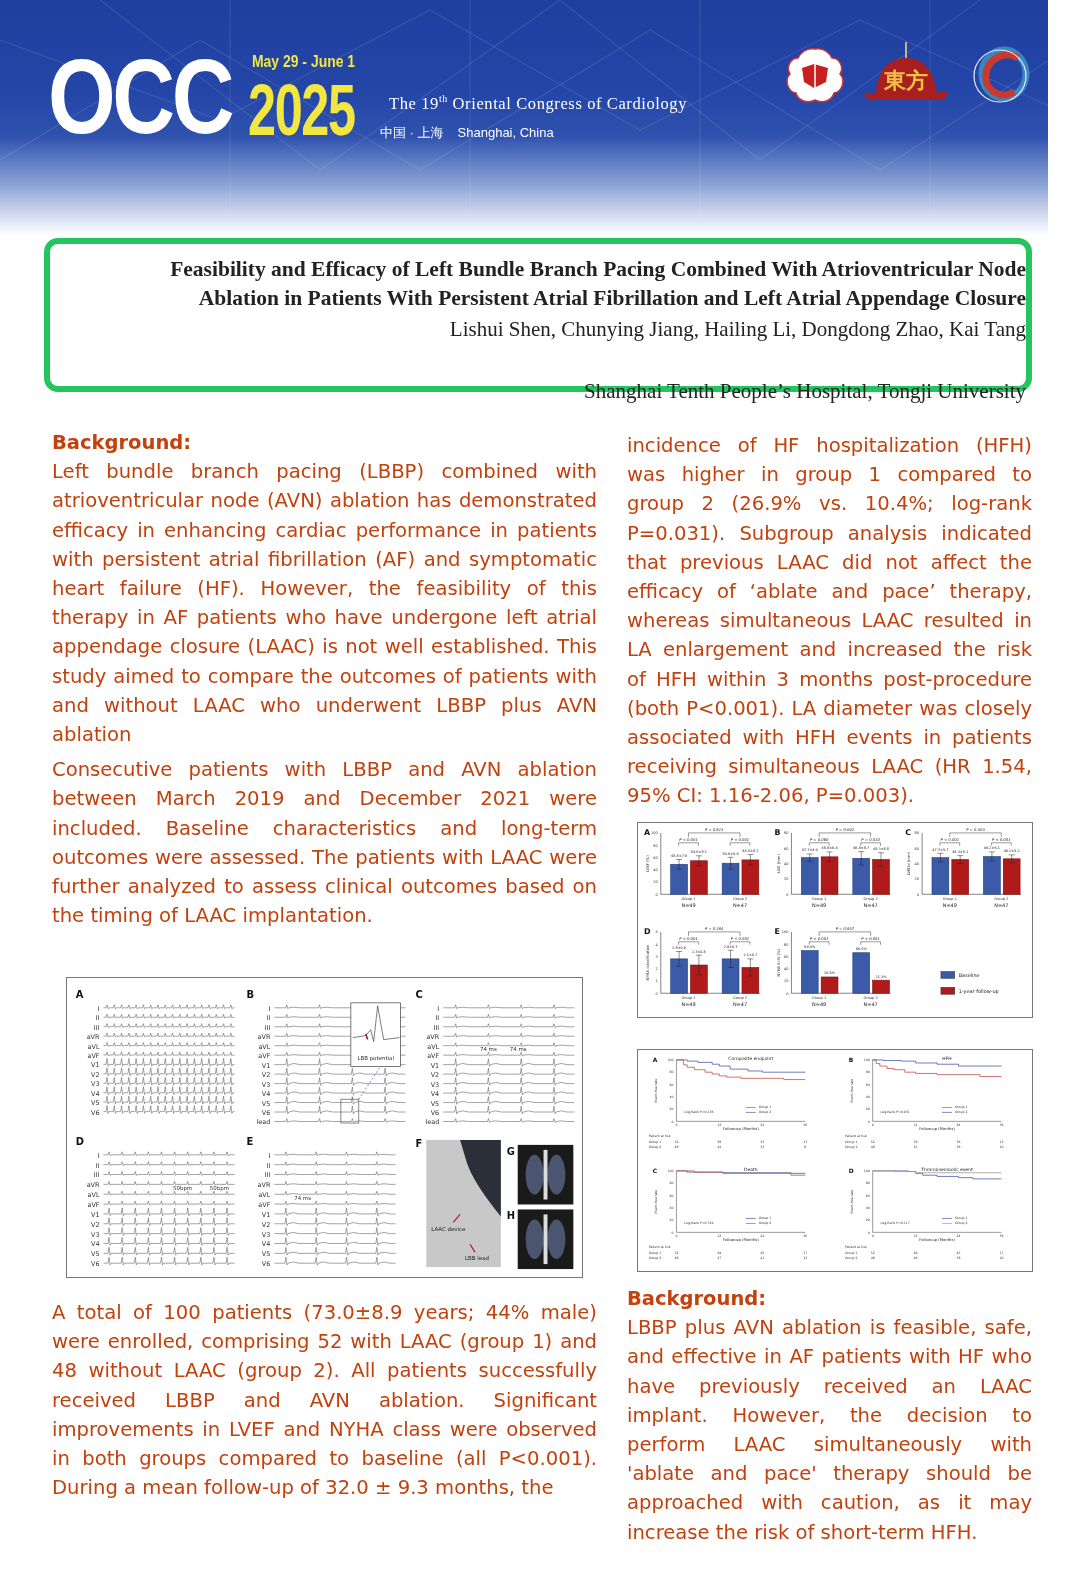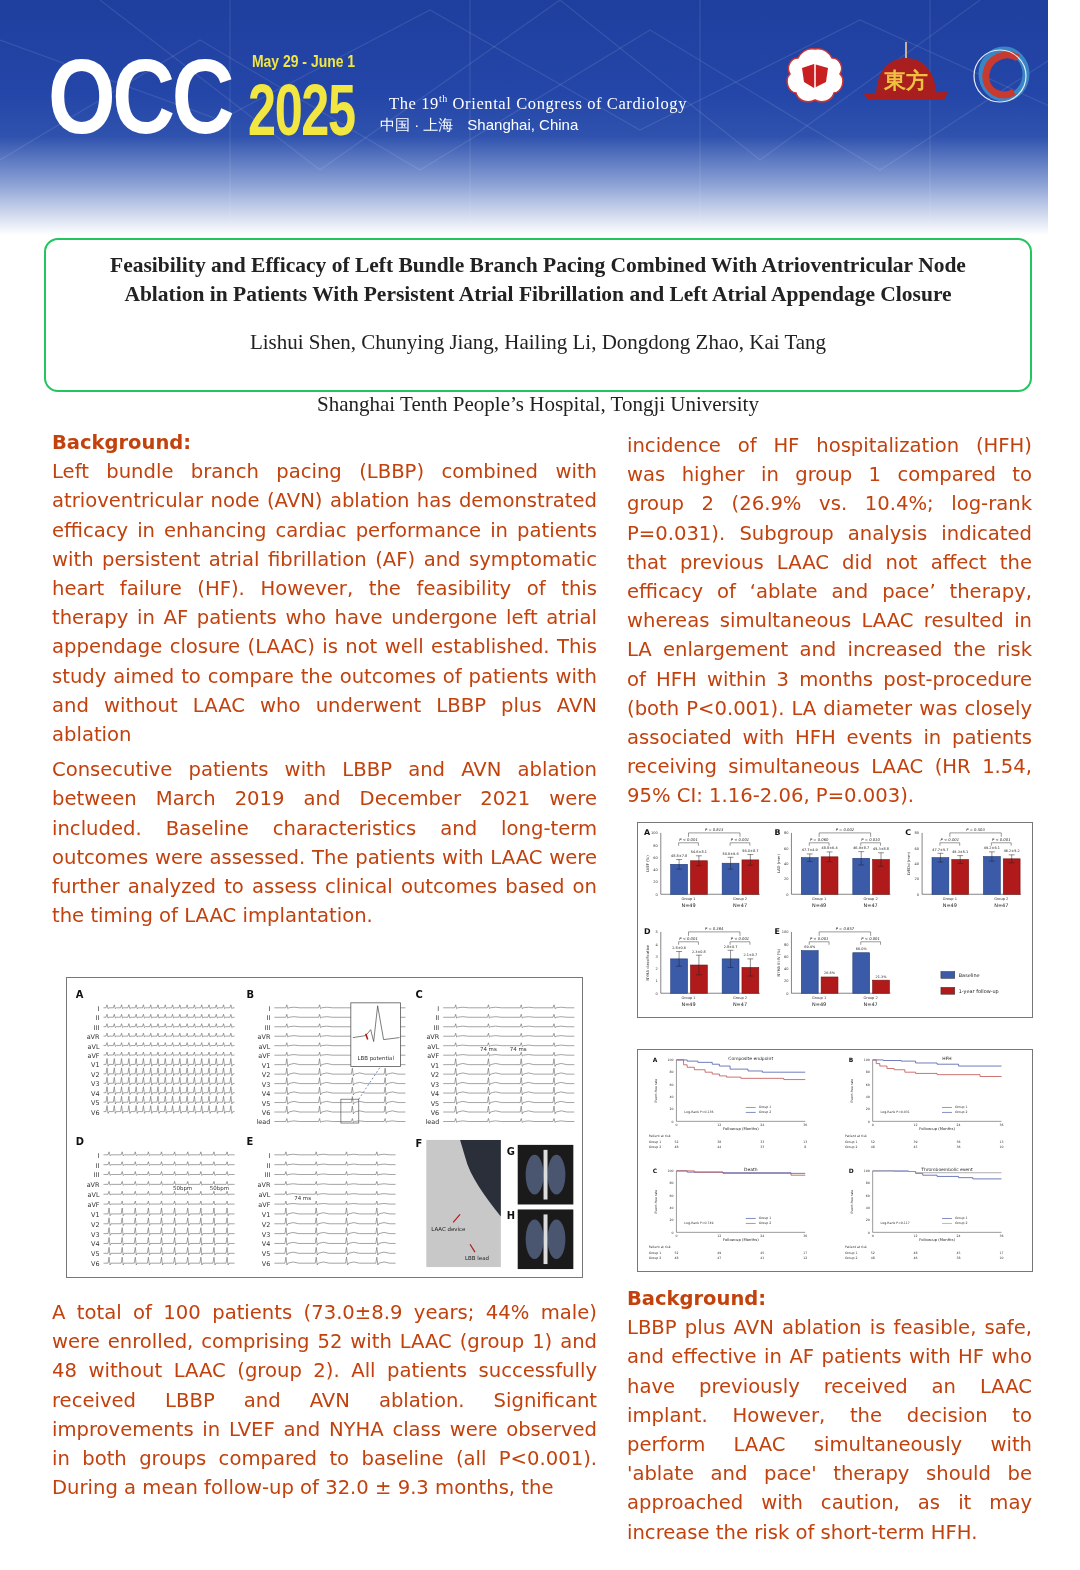--- a/index.html
+++ b/index.html
@@ -33,40 +33,40 @@
   .cn-title {
     position: absolute; left: 380px; top: 56px;
     font-family: "DejaVu Sans", sans-serif; font-size: 27px; color: #ffffff; letter-spacing: 4px;
   }
   .en-title {
     position: absolute; left: 380px; top: 93px;
     font-family: Liberation Serif, serif; font-size: 16.5px; color: #ffffff; letter-spacing: 0.6px; margin-left: 9px;
   }
   .en-title sup { font-size: 10px; }
   .location {
-    position: absolute; left: 380px; top: 116px;
-    font-family: "Liberation Sans", sans-serif; font-size: 15px; color: #ffffff; text-align: center;
+    position: absolute; left: 380px; top: 124px;
+    font-family: "Liberation Sans", sans-serif; font-size: 13px; color: #ffffff; text-align: center;
   }
   .location span + span { margin-left: 14px; }
   .logo-badge { position: absolute; }
 
   
   .title-box {
     position: absolute; left: 44px; top: 238px; width: 988px; height: 154px;
-    border: 2px solid #22c55e; border-radius: 14px; background: #fff;
-    text-align: center;
+    border: 6px solid #22c55e; border-radius: 14px; background: #fff;
+    text-align: right;
   }
   .paper-title {
     margin-top: 11px;
     font-family: "Liberation Serif", serif; font-weight: 700; font-size: 21.5px; line-height: 29px; color: #222;
   }
   .authors, .affil {
     font-family: "Liberation Serif", serif; font-size: 21px; line-height: 29px; color: #222; margin-top: 33px;
   }
-  .authors { margin-top: 19px; }
+  .authors { margin-top: 2px; }
 
   
   .col { position: absolute; font-family: "DejaVu Sans", sans-serif; font-size: 19.6px; line-height: 29.2px; color: #c2410c; }
   .col-left { left: 52px; top: 428px; width: 545px; }
   .col-right { left: 627px; top: 431px; width: 405px; }
   .heading { font-weight: 700; font-size: 19.5px; display: block; }
   .para { text-align: justify; display: block; }
   .sec { margin-bottom: 6px; }
 
   

